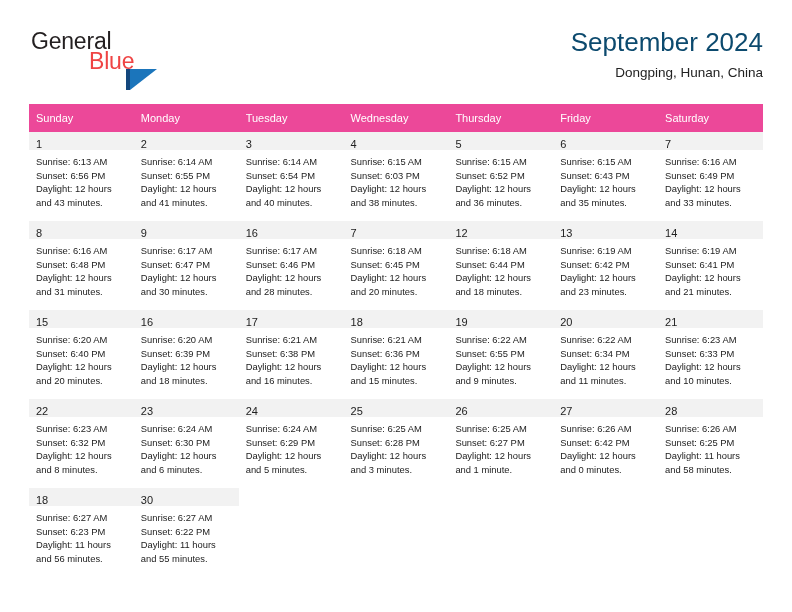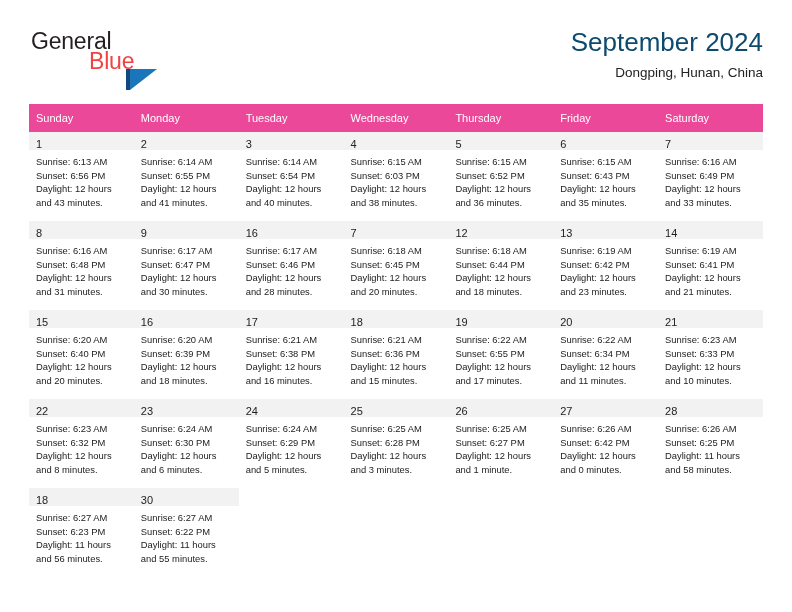--- a/index.html
+++ b/index.html
@@ -402,21 +402,21 @@
                 </div>
               </div>
             </td>
           <td>
               <div class="daycell">
                 <div class="daynum-bar"><span class="daynum">19</span></div>
                 <div class="dayinfo">
                   <div>Sunrise: 6:22 AM</div>
                   <div>Sunset: 6:55 PM</div>
                   <div>Daylight: 12 hours</div>
-                  <div>and 17 minutes.</div>
+                  <div>and 9 minutes.</div>
                 </div>
               </div>
             </td>
           <td>
               <div class="daycell">
                 <div class="daynum-bar"><span class="daynum">20</span></div>
                 <div class="dayinfo">
                   <div>Sunrise: 6:22 AM</div>
                   <div>Sunset: 6:34 PM</div>
                   <div>Daylight: 12 hours</div>

